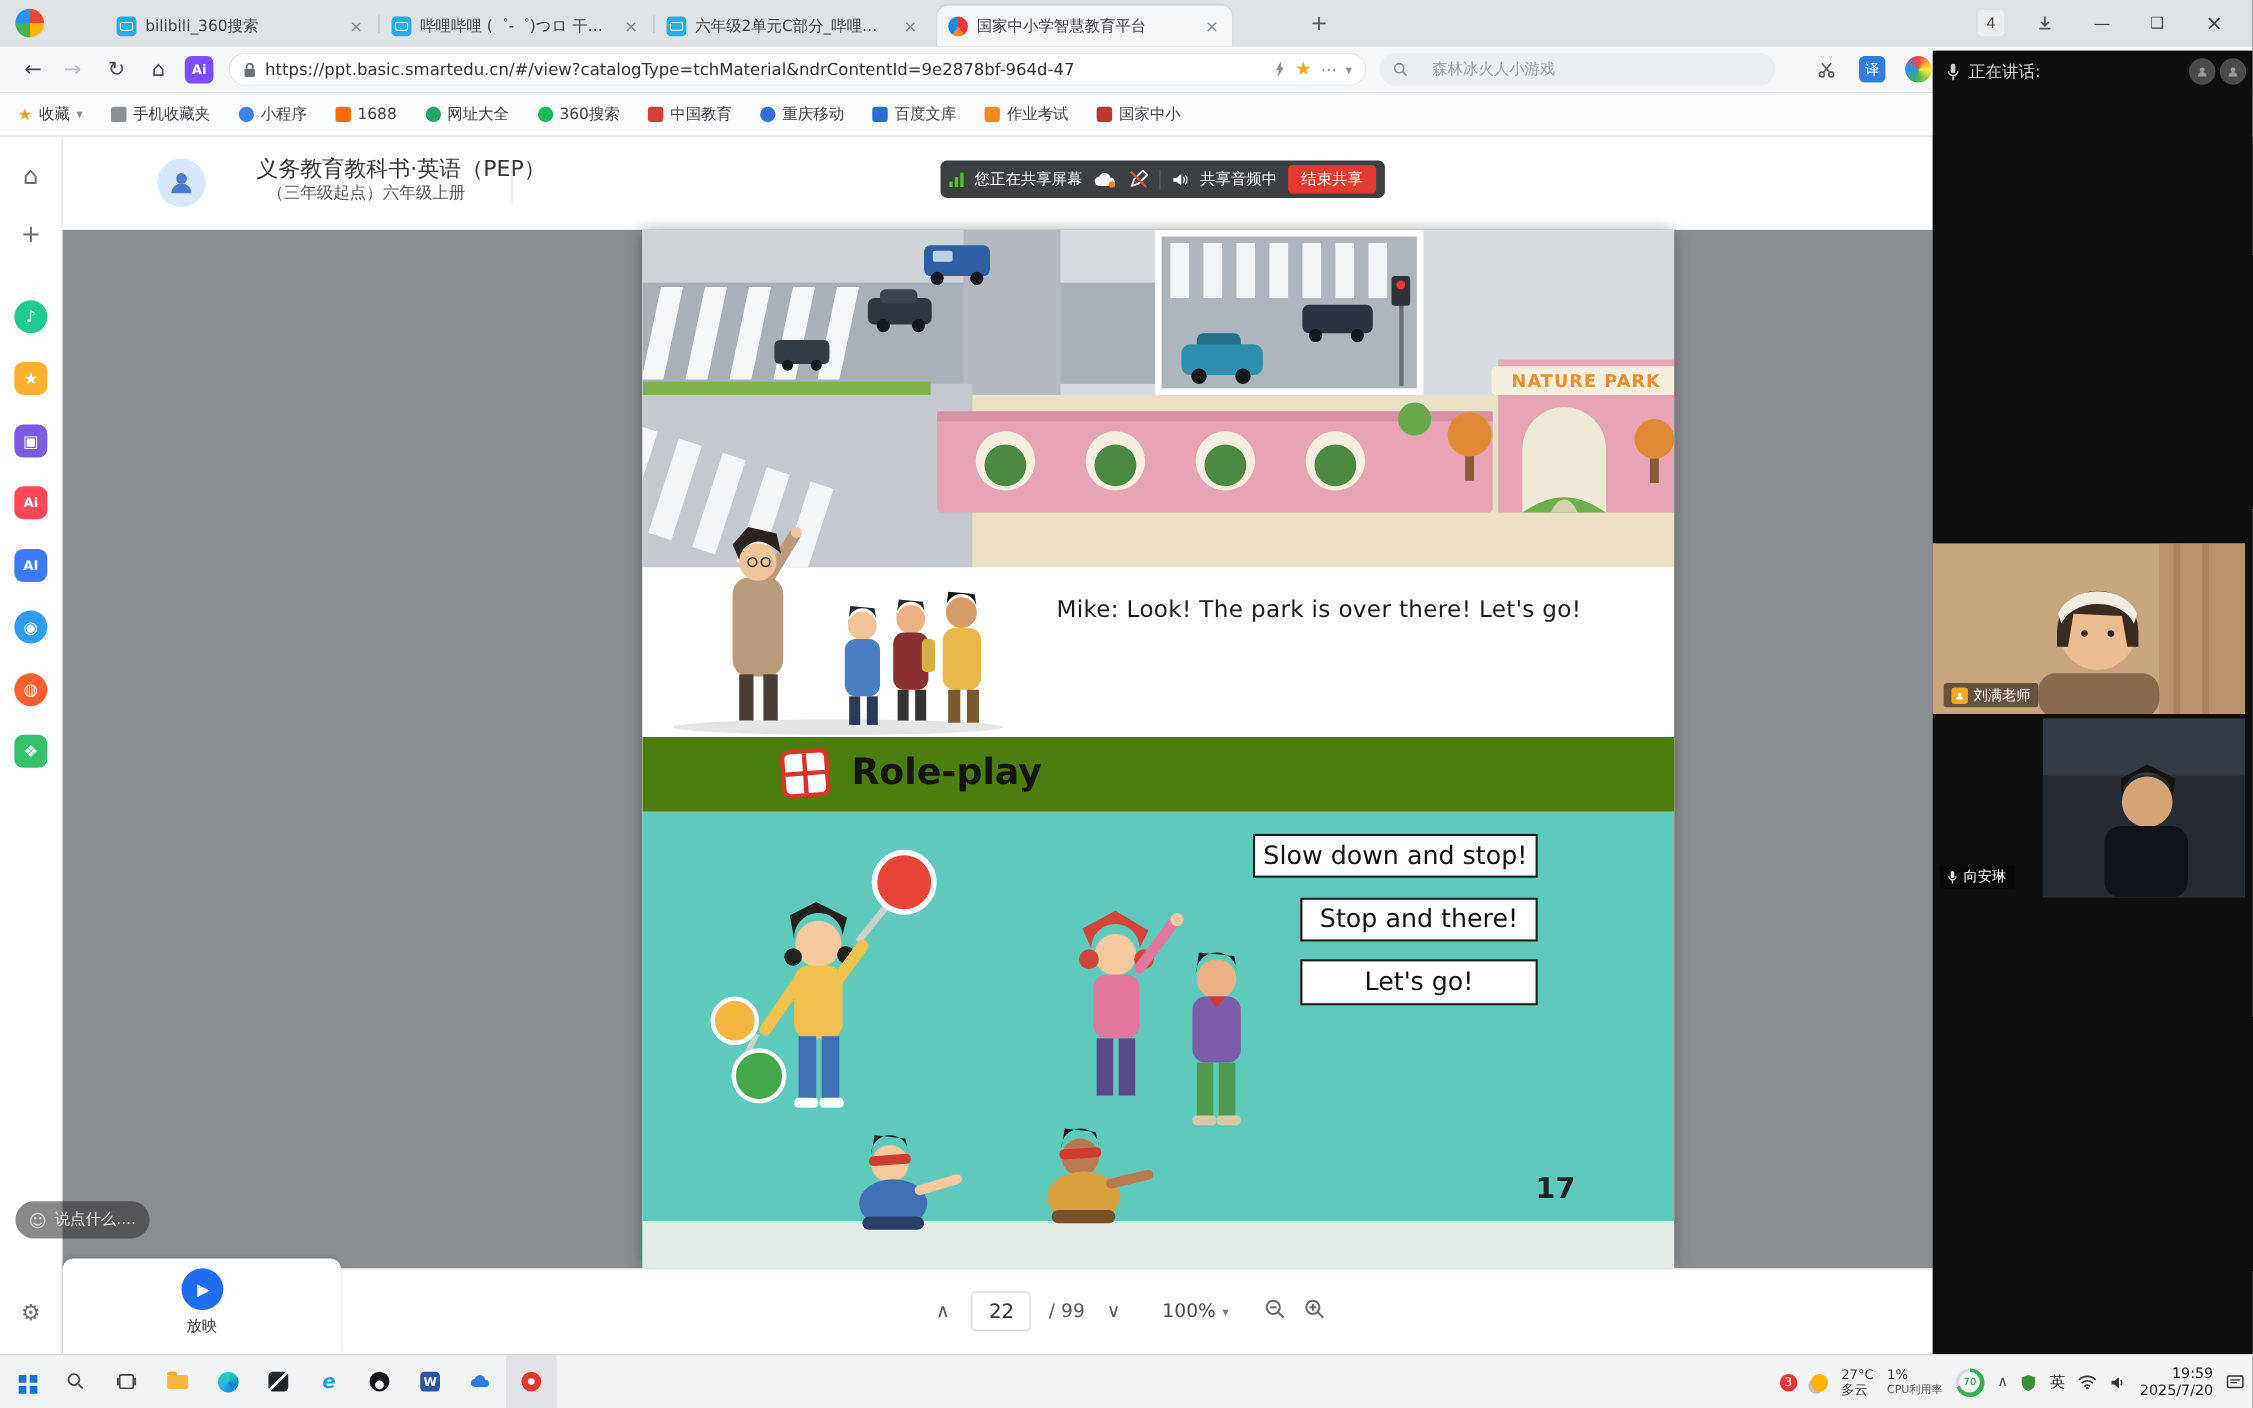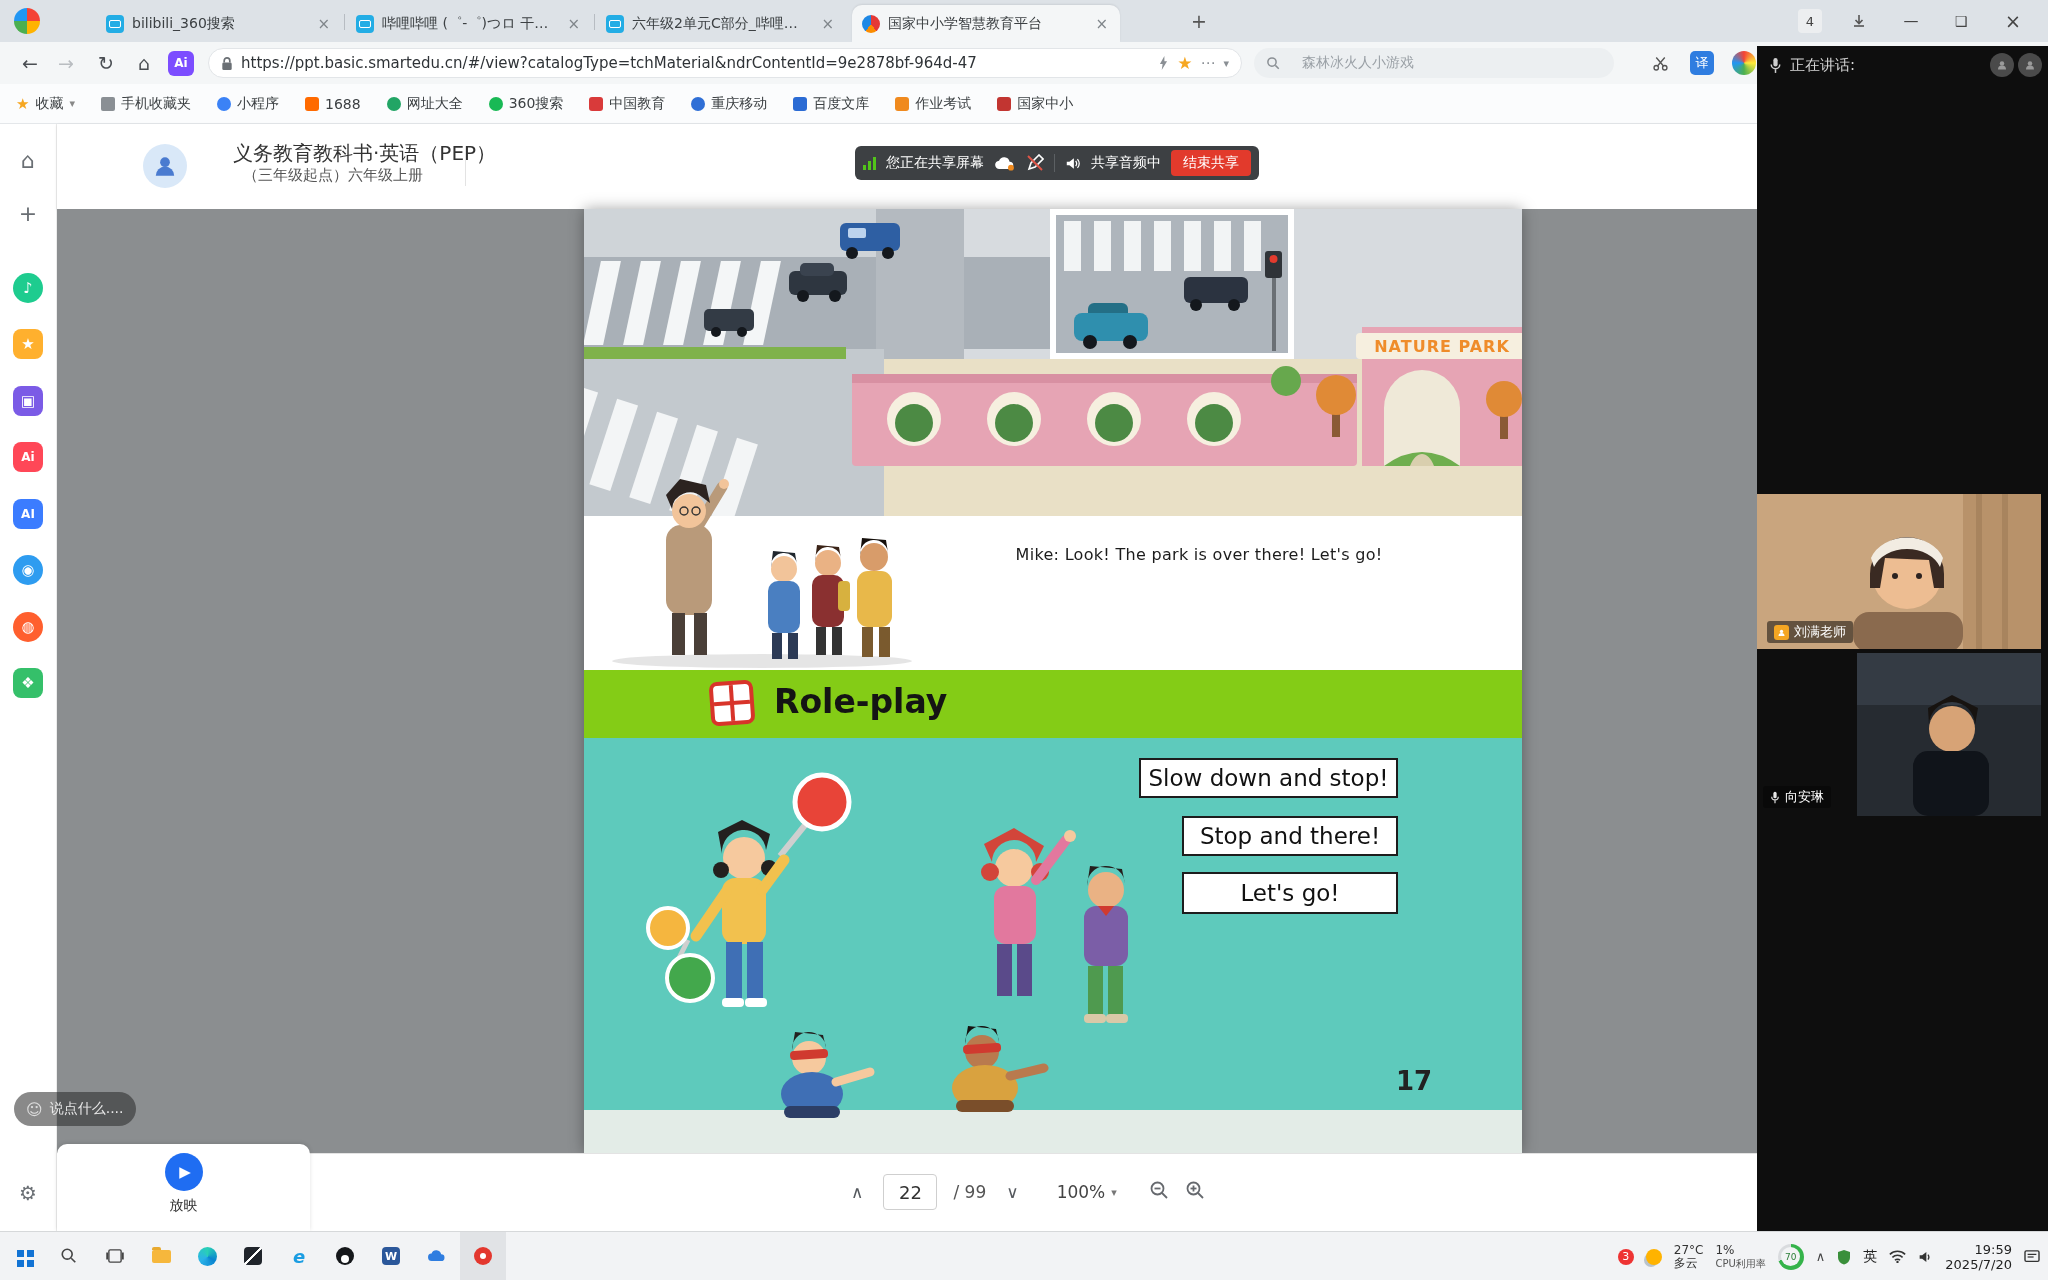--- a/index.html
+++ b/index.html
@@ -67,22 +67,22 @@
   .sbars i{width:3px;background:#52c41a;display:block}
   .ssep{width:1px;height:18px;background:#5c6063}
   .stopshare{background:#e23a2c;border:none;color:#fff;font-size:14px;border-radius:4px;
     padding:4px 12px;font-family:inherit}
   
   .viewer{position:absolute;left:57px;top:209px;width:1700px;height:1022px;background:#8b8e90}
   .slide{position:absolute;left:527px;top:0;width:938px;height:944px;background:#fff;
     box-shadow:0 0 14px rgba(0,0,0,.35);overflow:hidden}
   .dlg{position:absolute;left:0;top:307px;width:938px;height:154px;background:#fff}
   .dlgtxt{position:absolute;left:290px;top:20px;width:650px;text-align:center;
-    font-size:16px;line-height:37px;color:#1c1c1c;letter-spacing:.3px}
-  .rpstrip{position:absolute;left:0;top:461px;width:1108px;height:68px;background:#84cc16}
+    font-size:21px;line-height:37px;color:#1c1c1c;letter-spacing:.3px}
+  .rpstrip{position:absolute;left:0;top:461px;width:1108px;height:68px;background:#4d7c0f}
   .rpicon{position:absolute;left:126px;top:11px;width:44px;height:44px;border:4px solid #d8342a;border-radius:8px;
     background:
       linear-gradient(#d8342a,#d8342a) 50% 0/4px 100% no-repeat,
       linear-gradient(#d8342a,#d8342a) 0 50%/100% 4px no-repeat,#fff;
     transform:rotate(-4deg)}
   .rptitle{position:absolute;left:190px;top:12px;font-size:33px;font-weight:bold;color:#141414}
   .teal{position:absolute;left:0;top:529px;width:938px;height:415px;background:#5ecabc}
   .phrase{position:absolute;background:#fff;border:2px solid #1d1d1d;display:flex;
     align-items:center;justify-content:center;font-size:23px;color:#111}
   .pagenum{position:absolute;left:812px;top:328px;font-size:26px;font-weight:bold;color:#222}

